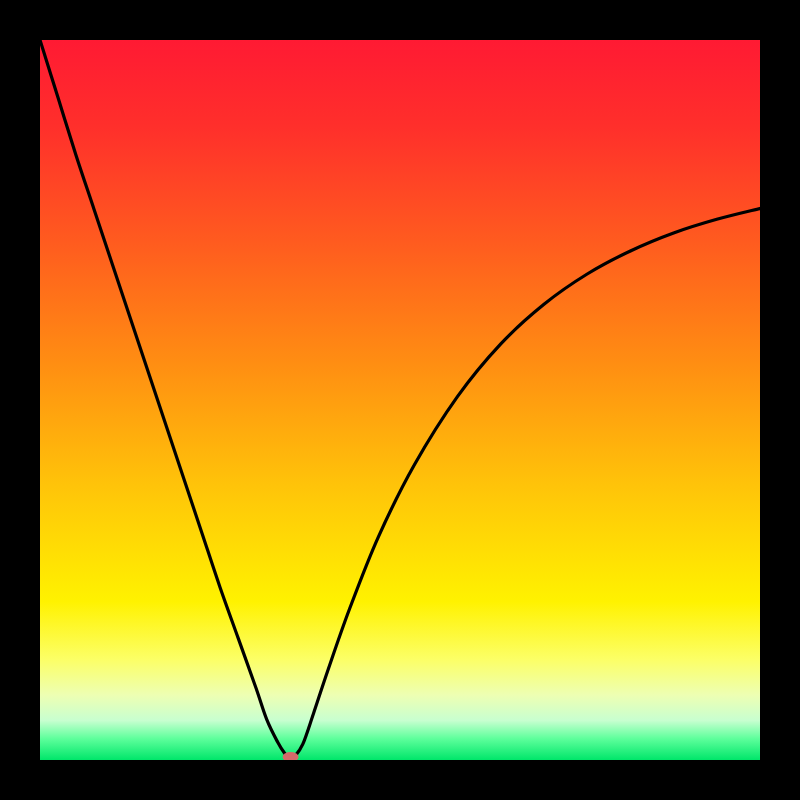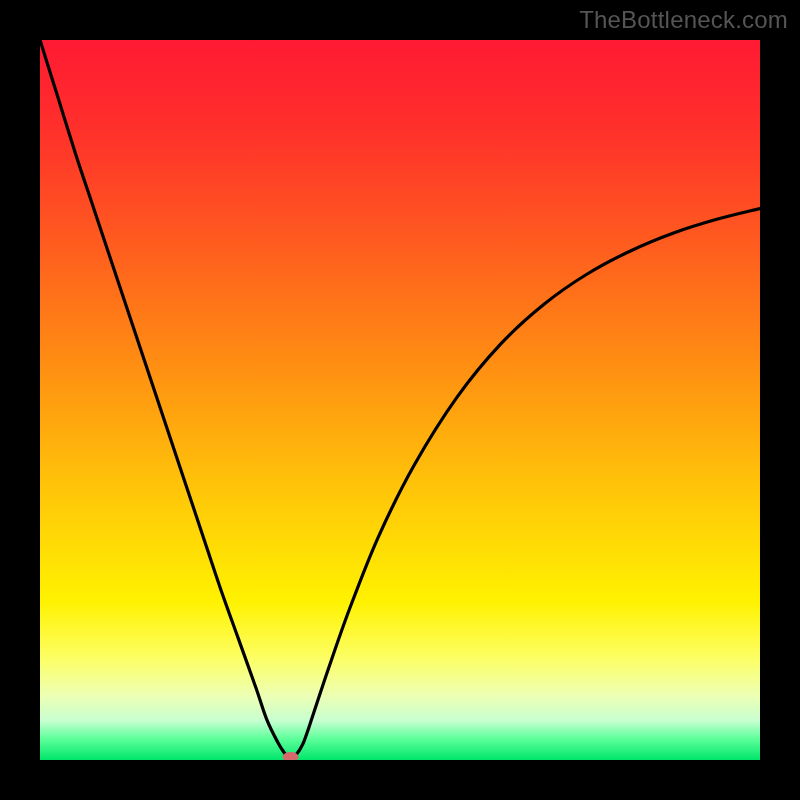--- a/index.html
+++ b/index.html
@@ -69,14 +69,13 @@
       </defs>
       <rect x="0" y="0" width="720" height="720" fill="url(#bg-grad)"></rect>
     </svg>
 
     <svg class="curve-svg" width="720" height="720" viewBox="0 0 720 720">
       <path id="curve-path" fill="none" stroke="#000000" stroke-width="3.2" stroke-linejoin="round" stroke-linecap="round" d="M 0 0 C 3 9.600000000000003, 12 38.40000000000002, 18 57.60000000000002 C 24 76.80000000000003, 30 96.60000000000004, 36 115.20000000000005 C 42 133.80000000000004, 48 151.20000000000005, 54 169.20000000000005 C 60 187.20000000000005, 66 205.20000000000005, 72 223.20000000000005 C 78 241.20000000000005, 84 259.2, 90 277.2 C 96 295.2, 102 313.2, 108 331.2 C 114 349.2, 119.99999999999999 367.2, 125.99999999999999 385.2 C 132 403.2, 138 421.2, 144 439.2 C 150 457.2, 156 475.2, 162 493.2 C 168 511.2, 174 529.8000000000001, 180 547.2 C 186 564.6, 192.00000000000003 580.8000000000001, 198.00000000000003 597.6 C 204.00000000000003 614.4, 211.2 634.3199999999999, 216 648 C 220.8 661.6800000000001, 223.20000000000002 670.6800000000001, 226.8 679.6800000000001 C 230.4 688.6800000000001, 234.60000000000002 696.36, 237.60000000000002 702 C 240.60000000000002 707.64, 242.64000000000001 710.7, 244.8 713.52 C 246.96 716.3399999999999, 248.99999999999997 718.3199999999999, 250.55999999999997 718.92 C 252.11999999999998 719.52, 252.12 719.58, 254.16 717.12 C 256.2 714.66, 259.56 711.48, 262.8 704.16 C 266.04 696.8399999999999, 269.40000000000003 685.5600000000001, 273.6 673.2 C 277.8 660.84, 282 647.4, 288 630 C 294 612.6, 301.20000000000005 591, 309.6 568.8 C 318 546.5999999999999, 327.59999999999997 520.8, 338.4 496.8 C 349.2 472.8, 361.20000000000005 448.20000000000005, 374.40000000000003 424.8 C 387.6 401.4, 403.2 376.55999999999995, 417.59999999999997 356.4 C 431.99999999999994 336.24, 446.40000000000003 319.20000000000005, 460.8 303.84000000000003 C 475.2 288.48, 489.5999999999999 275.88, 503.99999999999994 264.24 C 518.4 252.6, 532.8000000000001 242.87999999999997, 547.2 233.99999999999994 C 561.6 225.11999999999992, 576 217.7999999999999, 590.4 210.95999999999992 C 604.8 204.11999999999995, 619.2 198.24, 633.6 192.96000000000004 C 648 187.68000000000006, 662.4 183.3600000000001, 676.8 179.2800000000001 C 691.1999999999999 175.20000000000007, 712.8 170.28000000000003, 720 168.48000000000002"></path>
       <ellipse id="min-marker" fill="#d46a6a" cx="250.55999999999997" cy="717" rx="8" ry="5"></ellipse>
     </svg>
   </div>
 
-  <div class="watermark">TheBottleneck.com</div>
 </div>
 
 </body></html>

